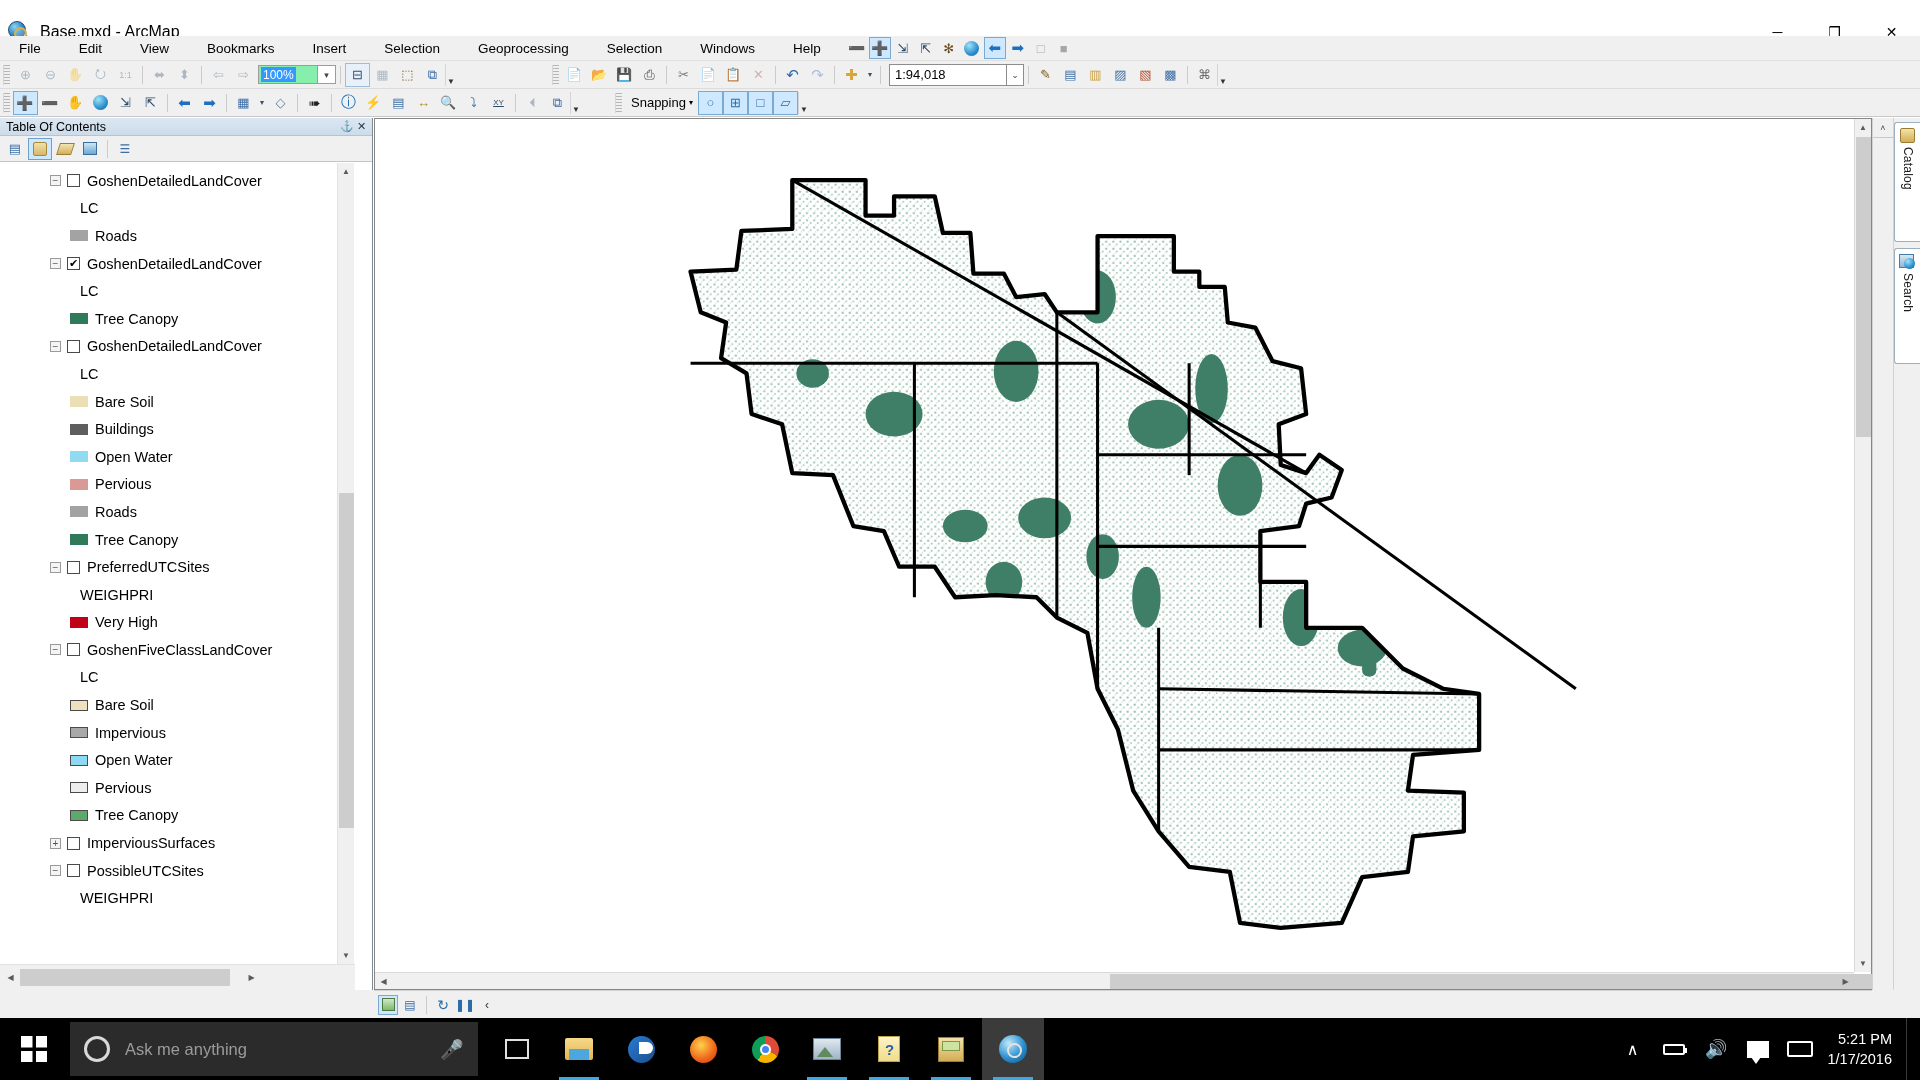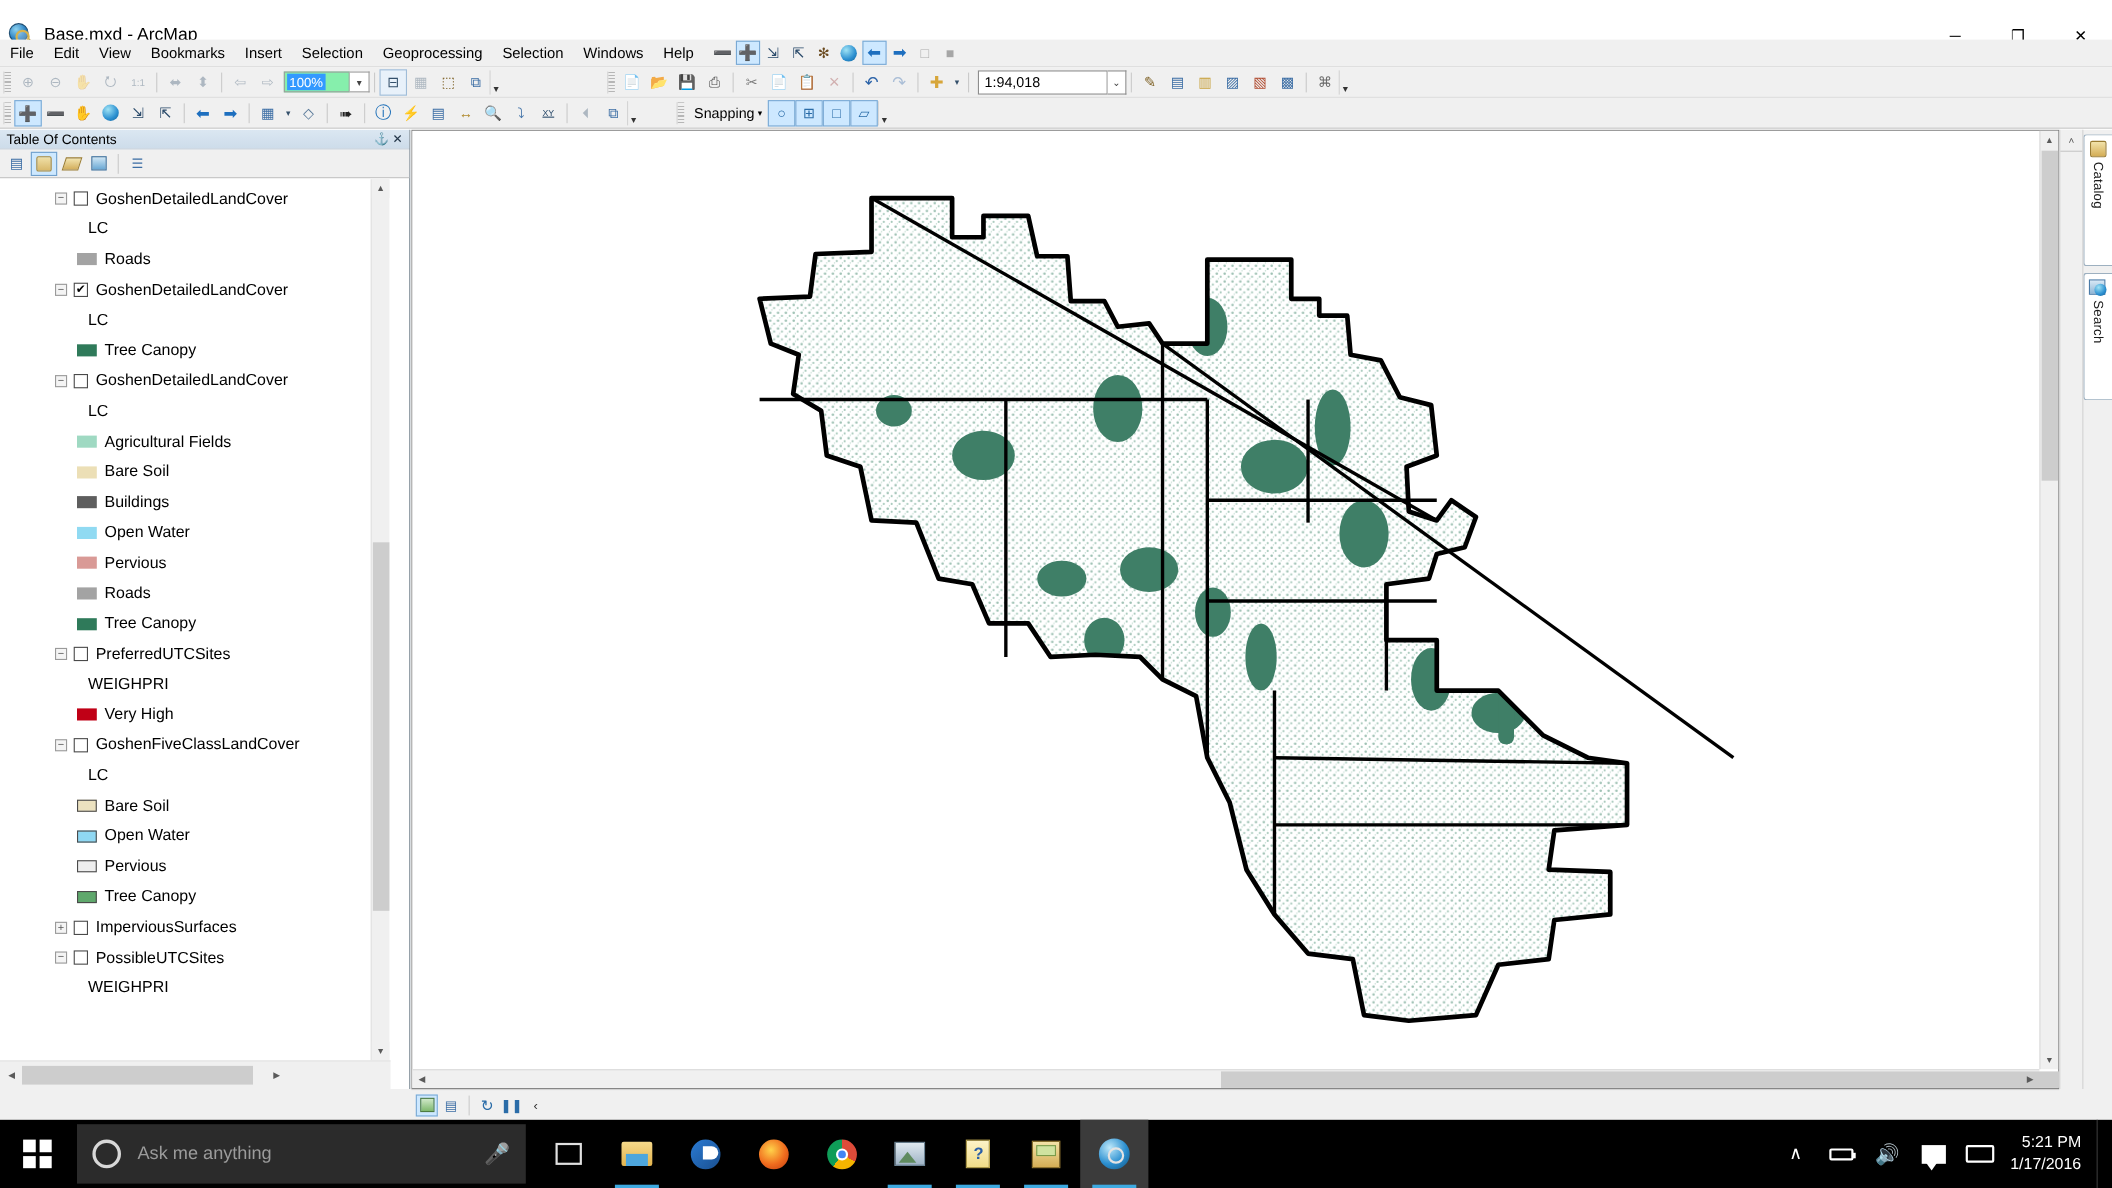--- a/index.html
+++ b/index.html
@@ -37,21 +37,21 @@
     width: 57px; height: 36px; display: flex; align-items: center; justify-content: center;
     font-size: 14px; color: #000;
   }
 
   
   .menubar {
     position: absolute; left: 0; top: 36px; width: 1920px; height: 25px;
     background: #f0f0f0; display: flex; align-items: center;
     border-bottom: 1px solid #dfdfdf;
   }
-  .menu-item { padding: 3px 9px; font-size: 13.5px; color: #000; white-space: nowrap; }
+  .menu-item { padding: 3px 19px; font-size: 13.5px; color: #000; white-space: nowrap; }
   .menu-tools { display: flex; align-items: center; margin-left: 6px; gap: 1px; }
   .mt {
     width: 22px; height: 22px; display: flex; align-items: center; justify-content: center;
     position: relative;
   }
   .mt.active { background: #cde8ff; border: 1px solid #7aa9d4; }
 
   
   .toolbar {
     position: absolute; left: 0; width: 1920px; height: 28px;
@@ -441,24 +441,20 @@
         </div>
         <div class="row" style="padding-left: 50px;">
           <div class="exp">−</div>
           <div class="chk"></div>
           <div class="lname">GoshenDetailedLandCover</div>
         </div>
         <div class="row" style="padding-left: 80px;">
           <div>LC</div>
         </div>
         <div class="row" style="padding-left: 70px;">
-          <div class="sw" style="background: rgb(159, 217, 194);"></div>
-          <div class="lname">Agricultural Fields</div>
-        </div>
-        <div class="row" style="padding-left: 70px;">
           <div class="sw" style="background: rgb(236, 223, 182);"></div>
           <div class="lname">Bare Soil</div>
         </div>
         <div class="row" style="padding-left: 70px;">
           <div class="sw" style="background: rgb(94, 94, 94);"></div>
           <div class="lname">Buildings</div>
         </div>
         <div class="row" style="padding-left: 70px;">
           <div class="sw" style="background: rgb(144, 218, 242);"></div>
           <div class="lname">Open Water</div>
@@ -491,20 +487,24 @@
           <div class="exp">−</div>
           <div class="chk"></div>
           <div class="lname">GoshenFiveClassLandCover</div>
         </div>
         <div class="row" style="padding-left: 80px;">
           <div>LC</div>
         </div>
         <div class="row" style="padding-left: 70px;">
           <div class="sw outl" style="background: rgb(236, 226, 192);"></div>
           <div class="lname">Bare Soil</div>
+        </div>
+        <div class="row" style="padding-left: 70px;">
+          <div class="sw outl" style="background: rgb(168, 168, 168);"></div>
+          <div class="lname">Impervious</div>
         </div>
         <div class="row" style="padding-left: 70px;">
           <div class="sw outl" style="background: rgb(143, 216, 243);"></div>
           <div class="lname">Open Water</div>
         </div>
         <div class="row" style="padding-left: 70px;">
           <div class="sw outl" style="background: rgb(238, 238, 238);"></div>
           <div class="lname">Pervious</div>
         </div>
         <div class="row" style="padding-left: 70px;">

